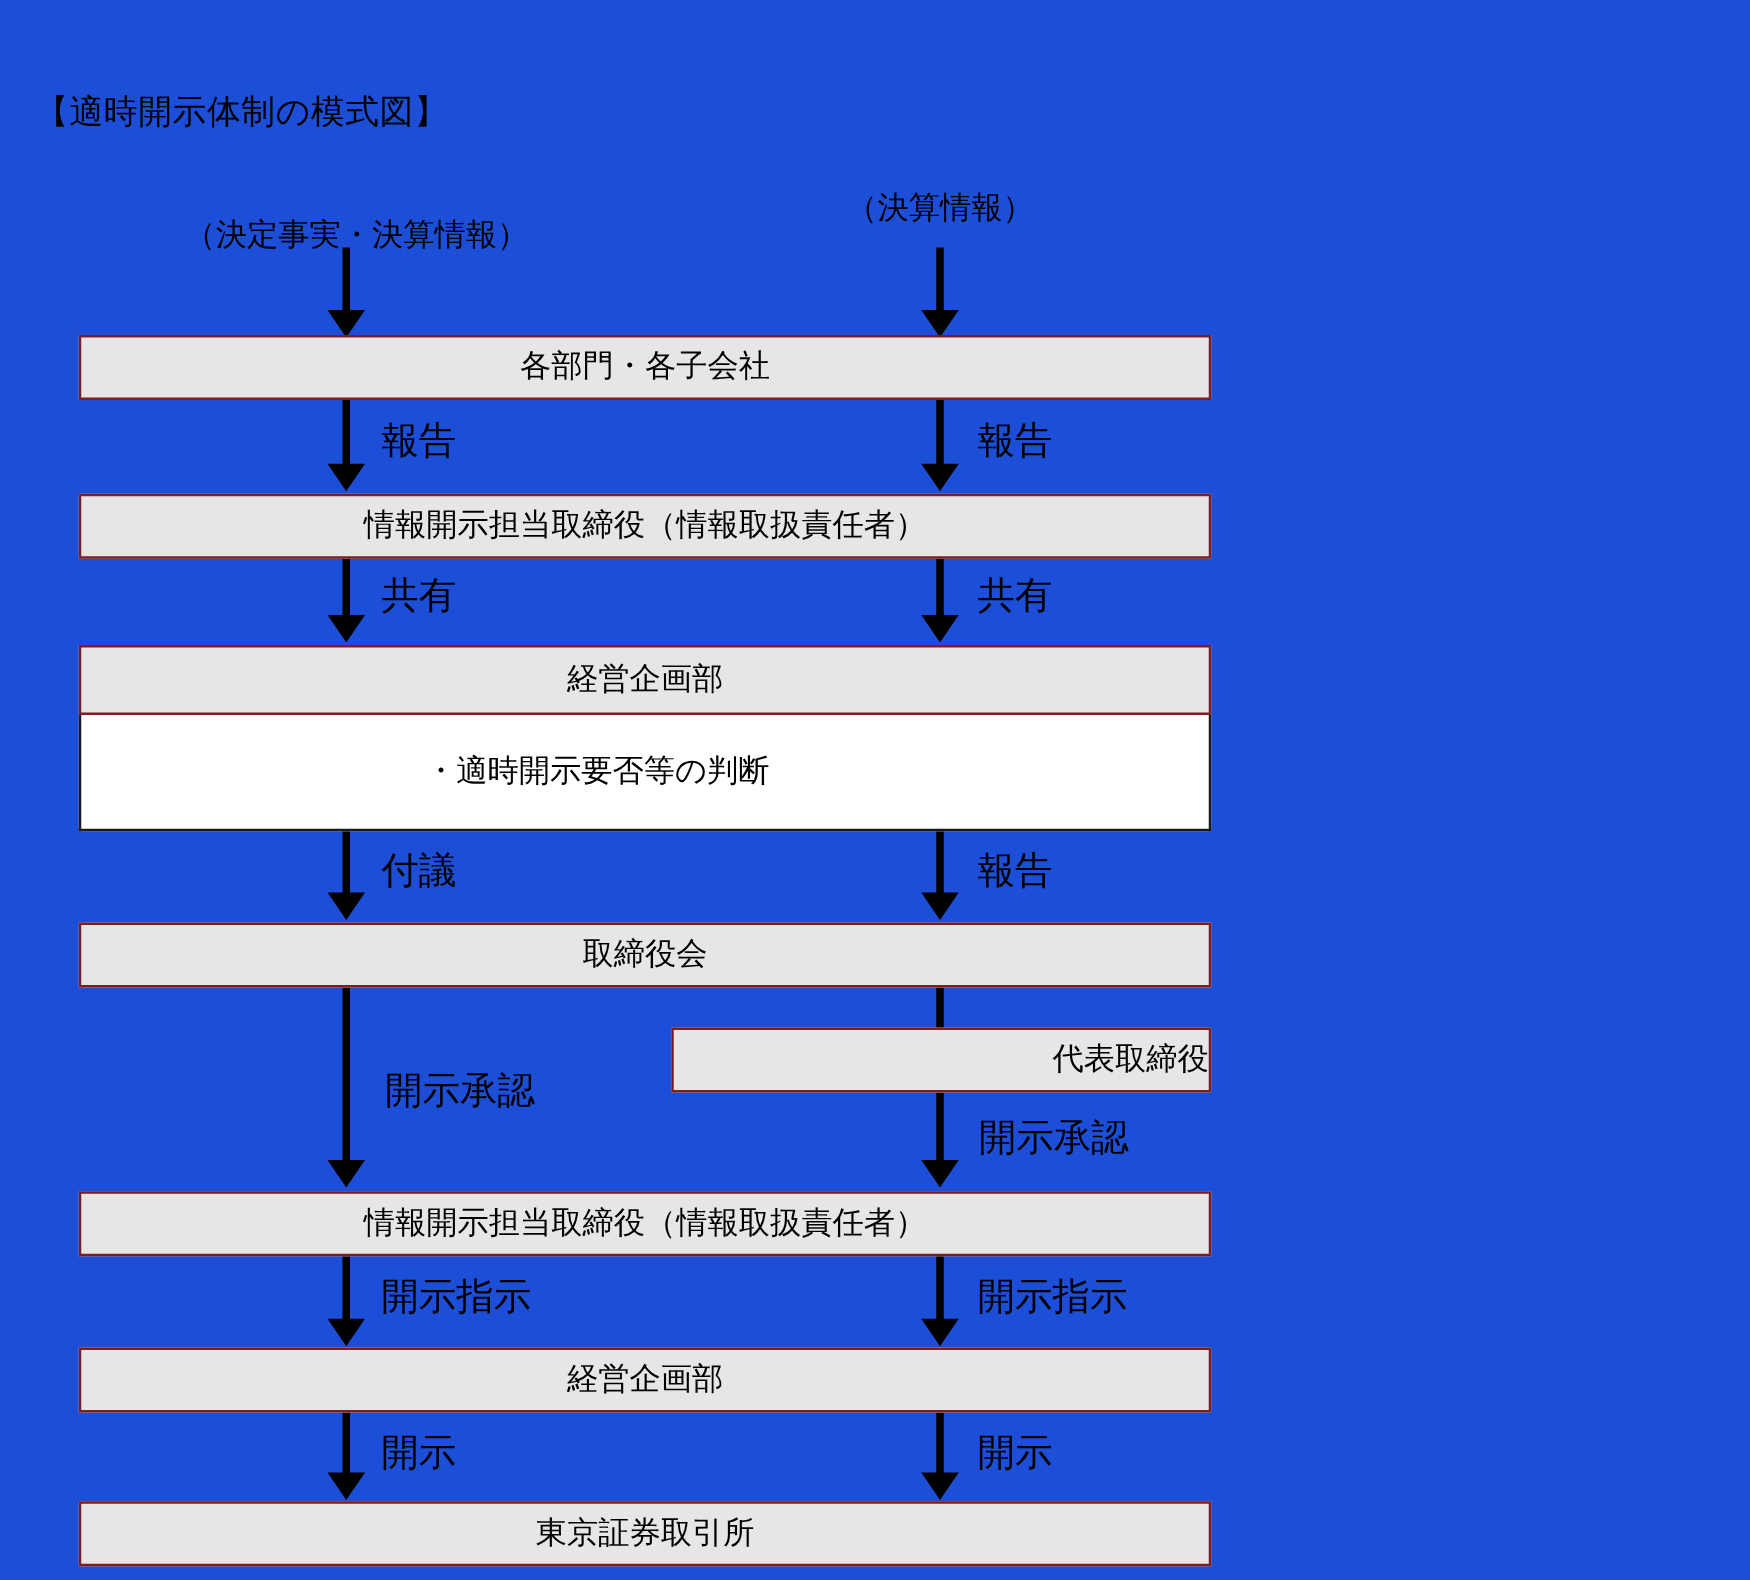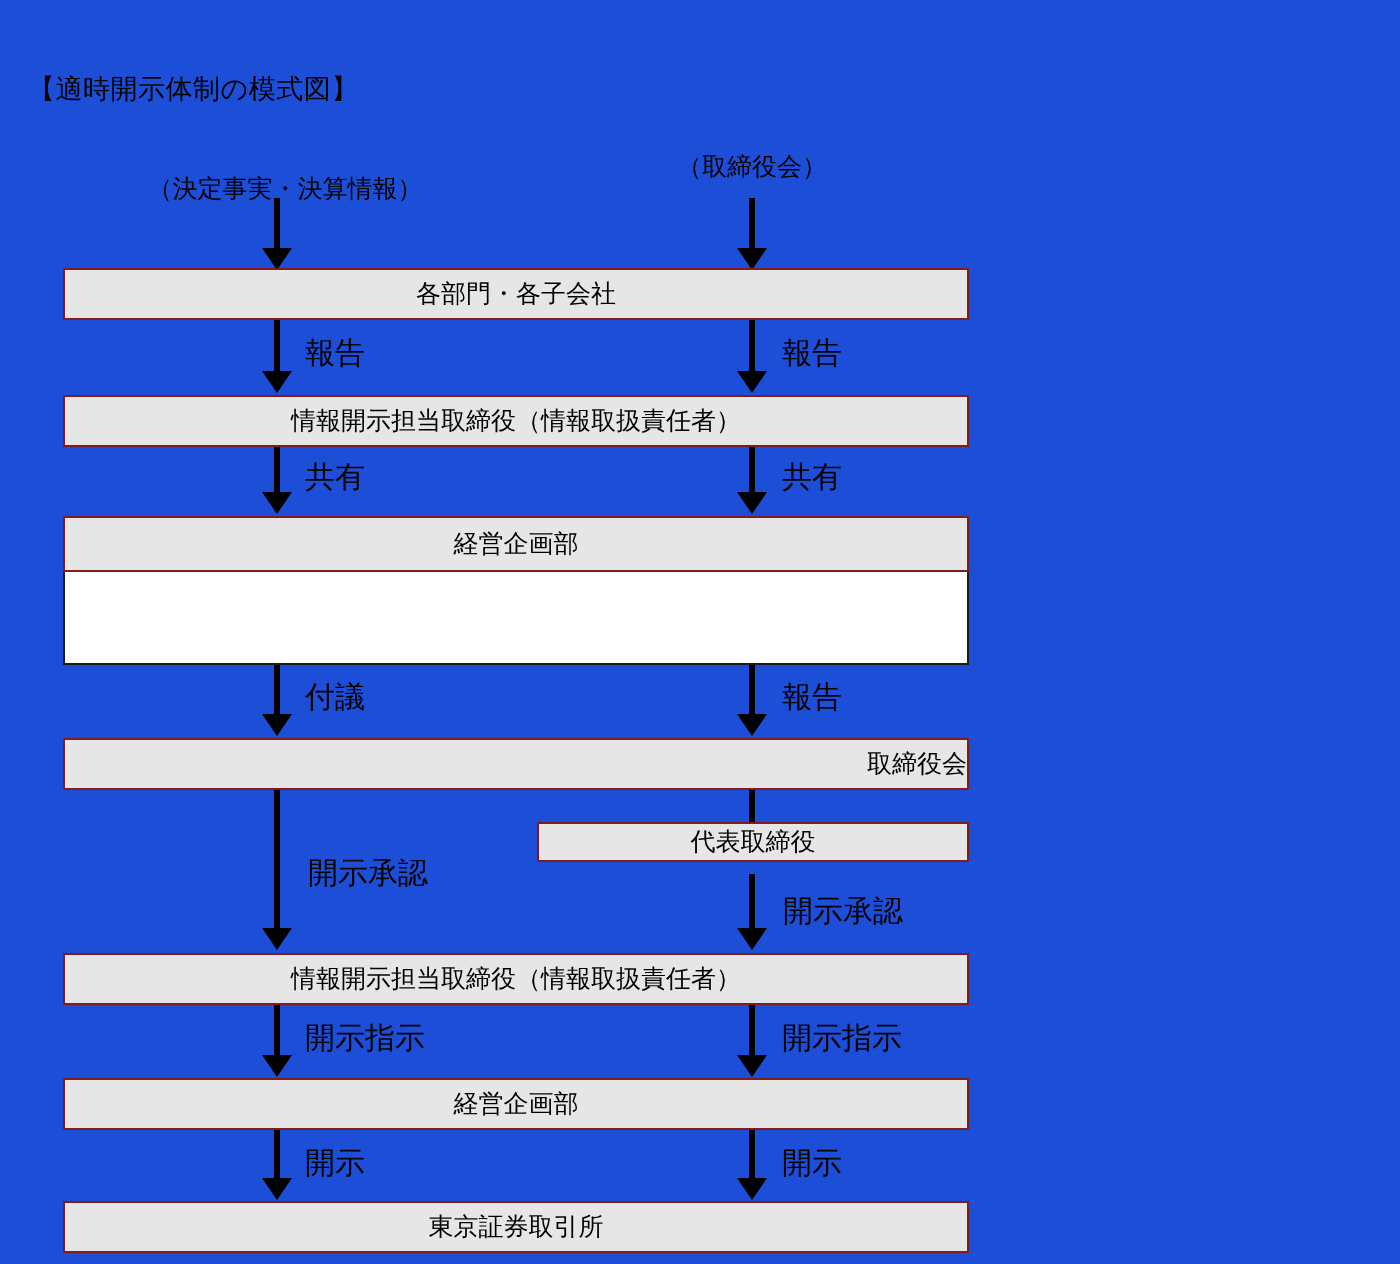--- a/index.html
+++ b/index.html
@@ -97,21 +97,21 @@
 </style>
 </head>
 <body>
 
 <div id="canvas">
 
   <div class="abs title">【適時開示体制の模式図】</div>
 
   <div class="abs source-label" style="left:135px; top:152px; width:300px;margin-top:22px;">（決定事実・決算情報）</div>
 
-  <div class="abs source-label" style="left:652px; top:152px; width:200px;">（取締役会）</div>
+  <div class="abs source-label" style="left:652px; top:152px; width:200px;">（決算情報）</div>
 
   <div class="abs arrow-shaft" style="left:274px; top:198px; height:52px;"></div>
   <div class="abs arrow-head" style="left:262px; top:248px;"></div>
 
   <div class="abs arrow-shaft" style="left:749px; top:198px; height:52px;"></div>
   <div class="abs arrow-head" style="left:737px; top:248px;"></div>
 
   <div class="abs box" style="left:63px; top:268px; width:906px; height:52px;">
     <span>各部門・各子会社</span>
   </div>
@@ -133,37 +133,38 @@
   <div class="abs edge-label" style="left:305px; top:462px;">共有</div>
 
   <div class="abs arrow-shaft" style="left:749px; top:447px; height:47px;"></div>
   <div class="abs arrow-head" style="left:737px; top:492px;"></div>
   <div class="abs edge-label" style="left:782px; top:462px;">共有</div>
 
   <div class="abs box" style="left:63px; top:516px; width:906px; height:56px;">
     <span>経営企画部</span>
   </div>
   <div class="abs box-white" style="left:63px; top:572px; width:906px; height:93px;">
+    <div class="bullet-line">・適時開示要否等の判断</div>
   </div>
 
   <div class="abs arrow-shaft" style="left:274px; top:665px; height:51px;"></div>
   <div class="abs arrow-head" style="left:262px; top:714px;"></div>
   <div class="abs edge-label" style="left:305px; top:682px;">付議</div>
 
   <div class="abs arrow-shaft" style="left:749px; top:665px; height:51px;"></div>
   <div class="abs arrow-head" style="left:737px; top:714px;"></div>
   <div class="abs edge-label" style="left:782px; top:682px;">報告</div>
 
-  <div class="abs box" style="left:63px; top:738px; width:906px; height:52px;justify-content:flex-end;">
+  <div class="abs box" style="left:63px; top:738px; width:906px; height:52px;">
     <span>取締役会</span>
   </div>
 
   <div class="abs plain-line" style="left:749px; top:790px; height:34px;"></div>
 
-  <div class="abs box" style="left:537px; top:822px; width:432px; height:40px;">
+  <div class="abs box" style="left:537px; top:822px; width:432px; height:52px;justify-content:flex-end;">
     <span>代表取締役</span>
   </div>
 
   <div class="abs arrow-shaft" style="left:274px; top:790px; height:140px;"></div>
   <div class="abs arrow-head" style="left:262px; top:928px;"></div>
   <div class="abs edge-label" style="left:308px; top:858px;">開示承認</div>
 
   <div class="abs arrow-shaft" style="left:749px; top:874px; height:56px;"></div>
   <div class="abs arrow-head" style="left:737px; top:928px;"></div>
   <div class="abs edge-label" style="left:783px; top:896px;">開示承認</div>

